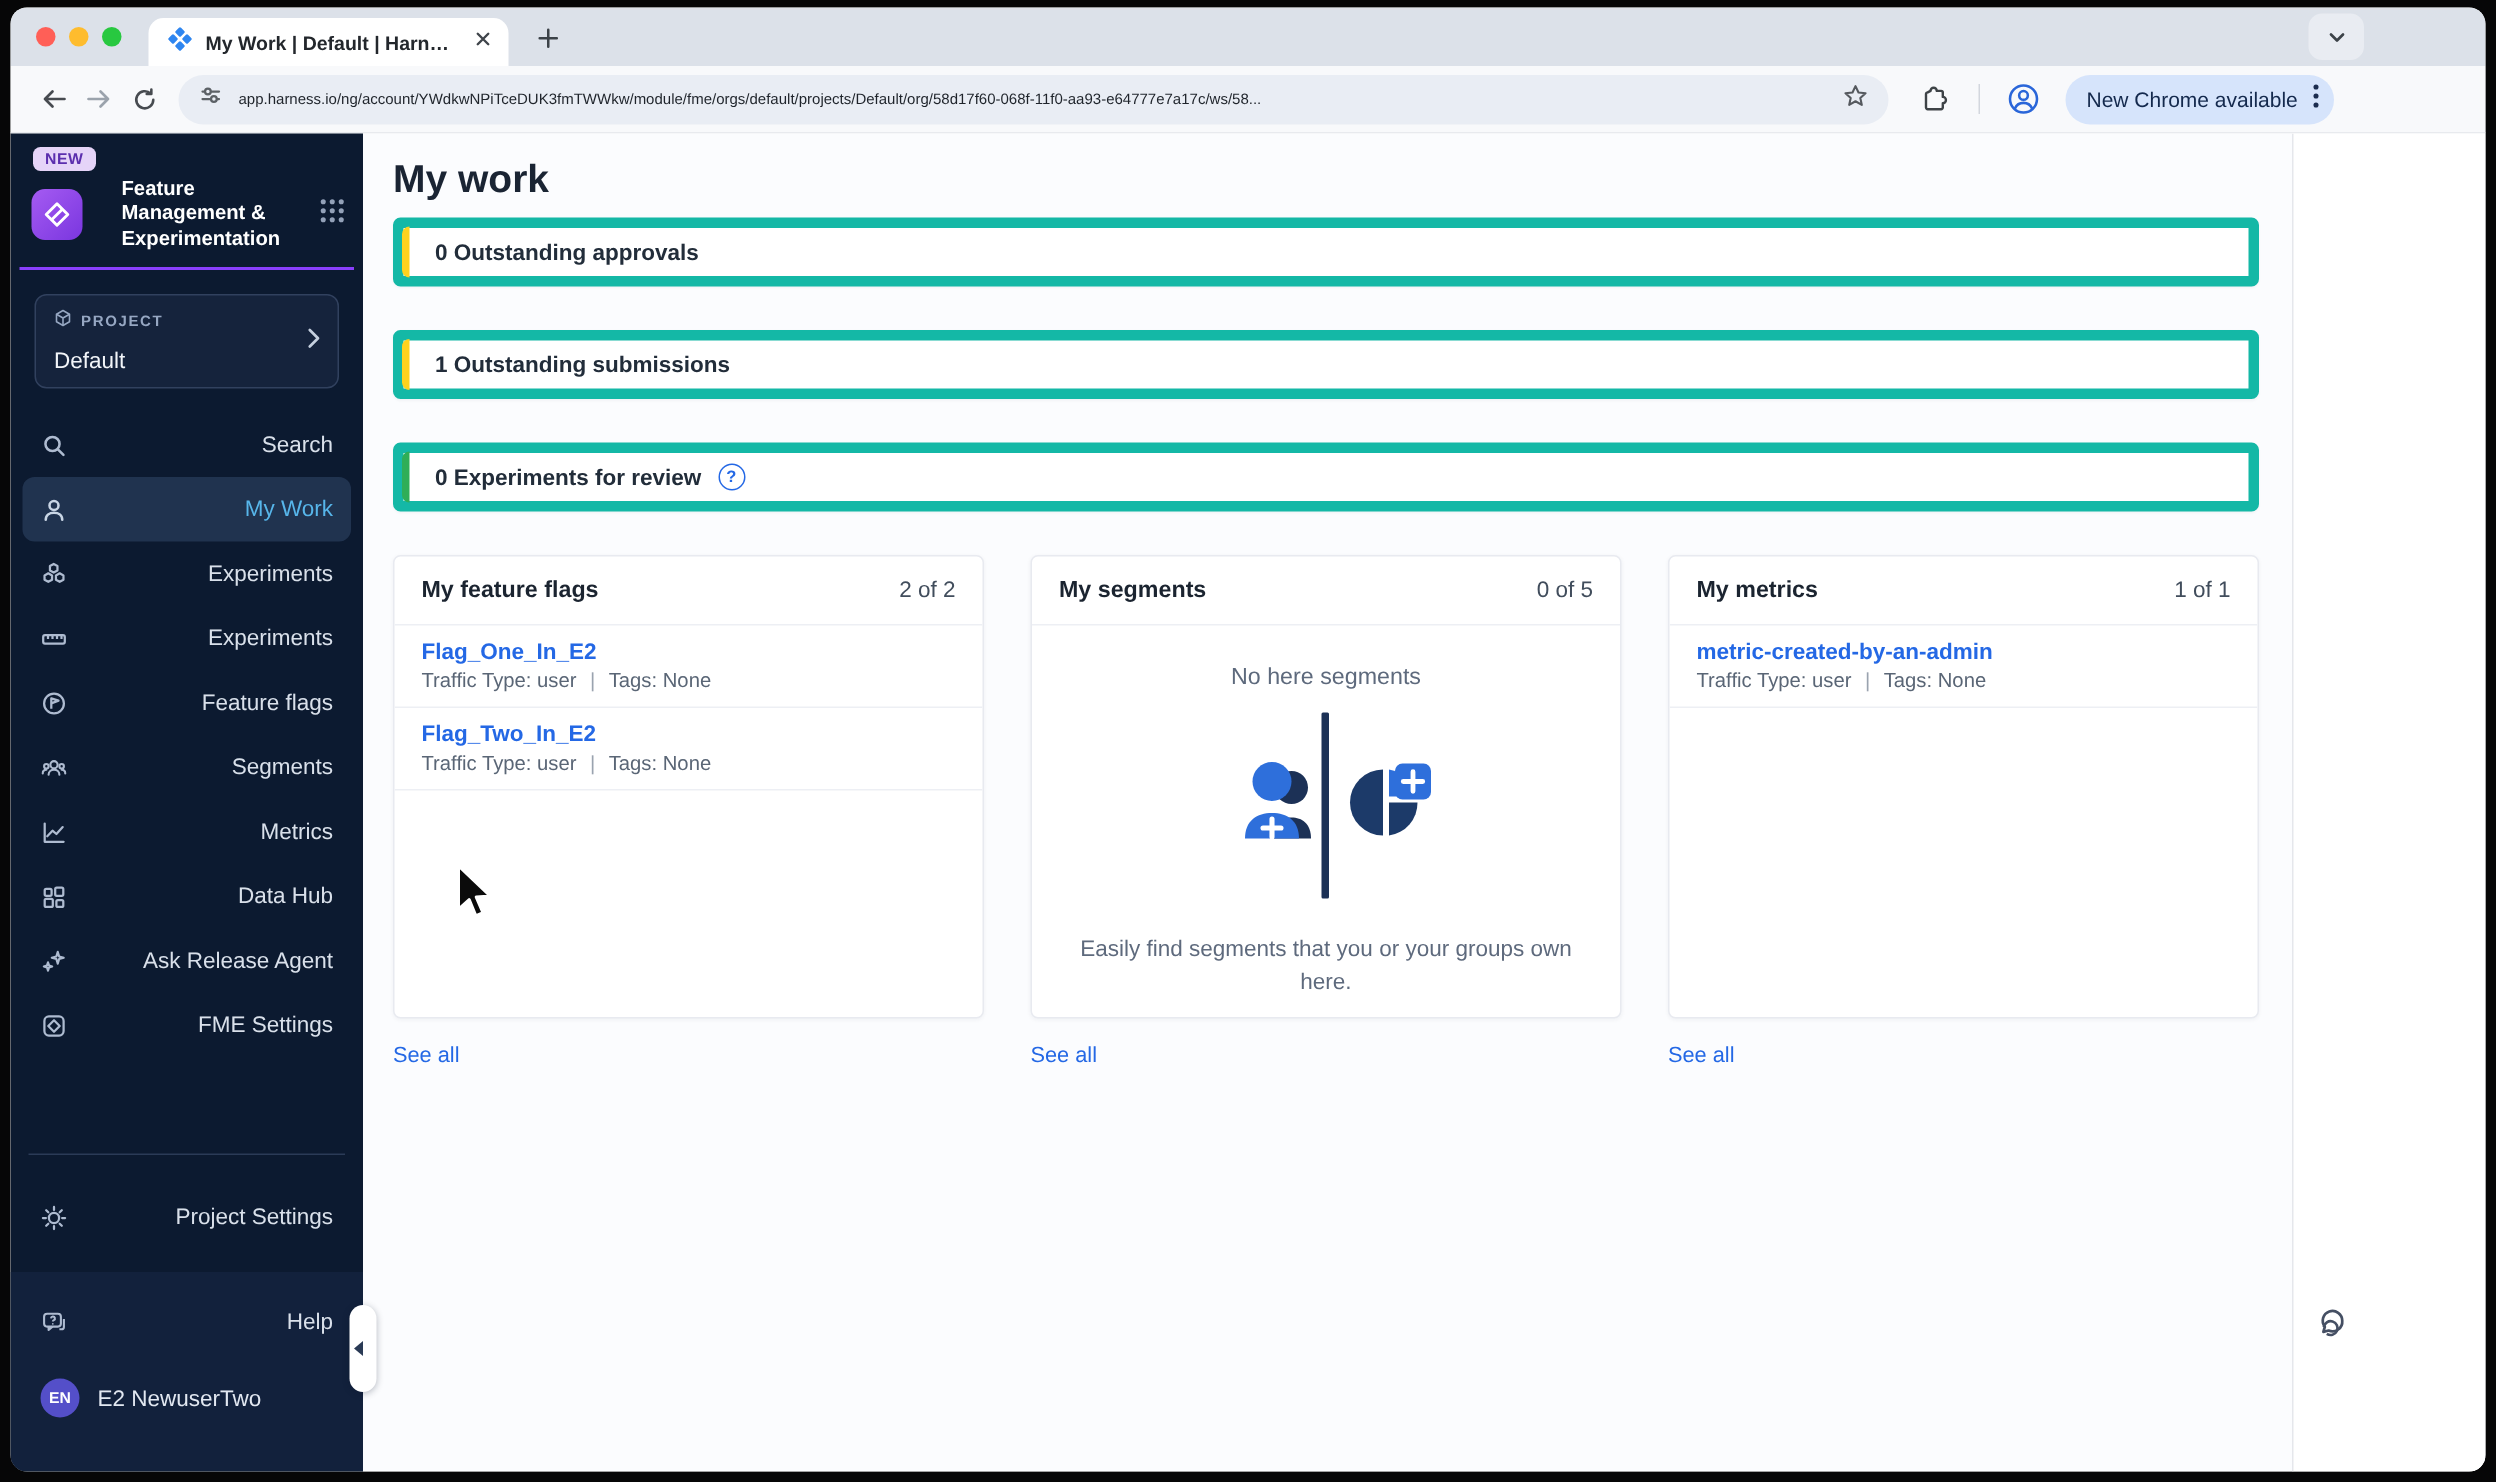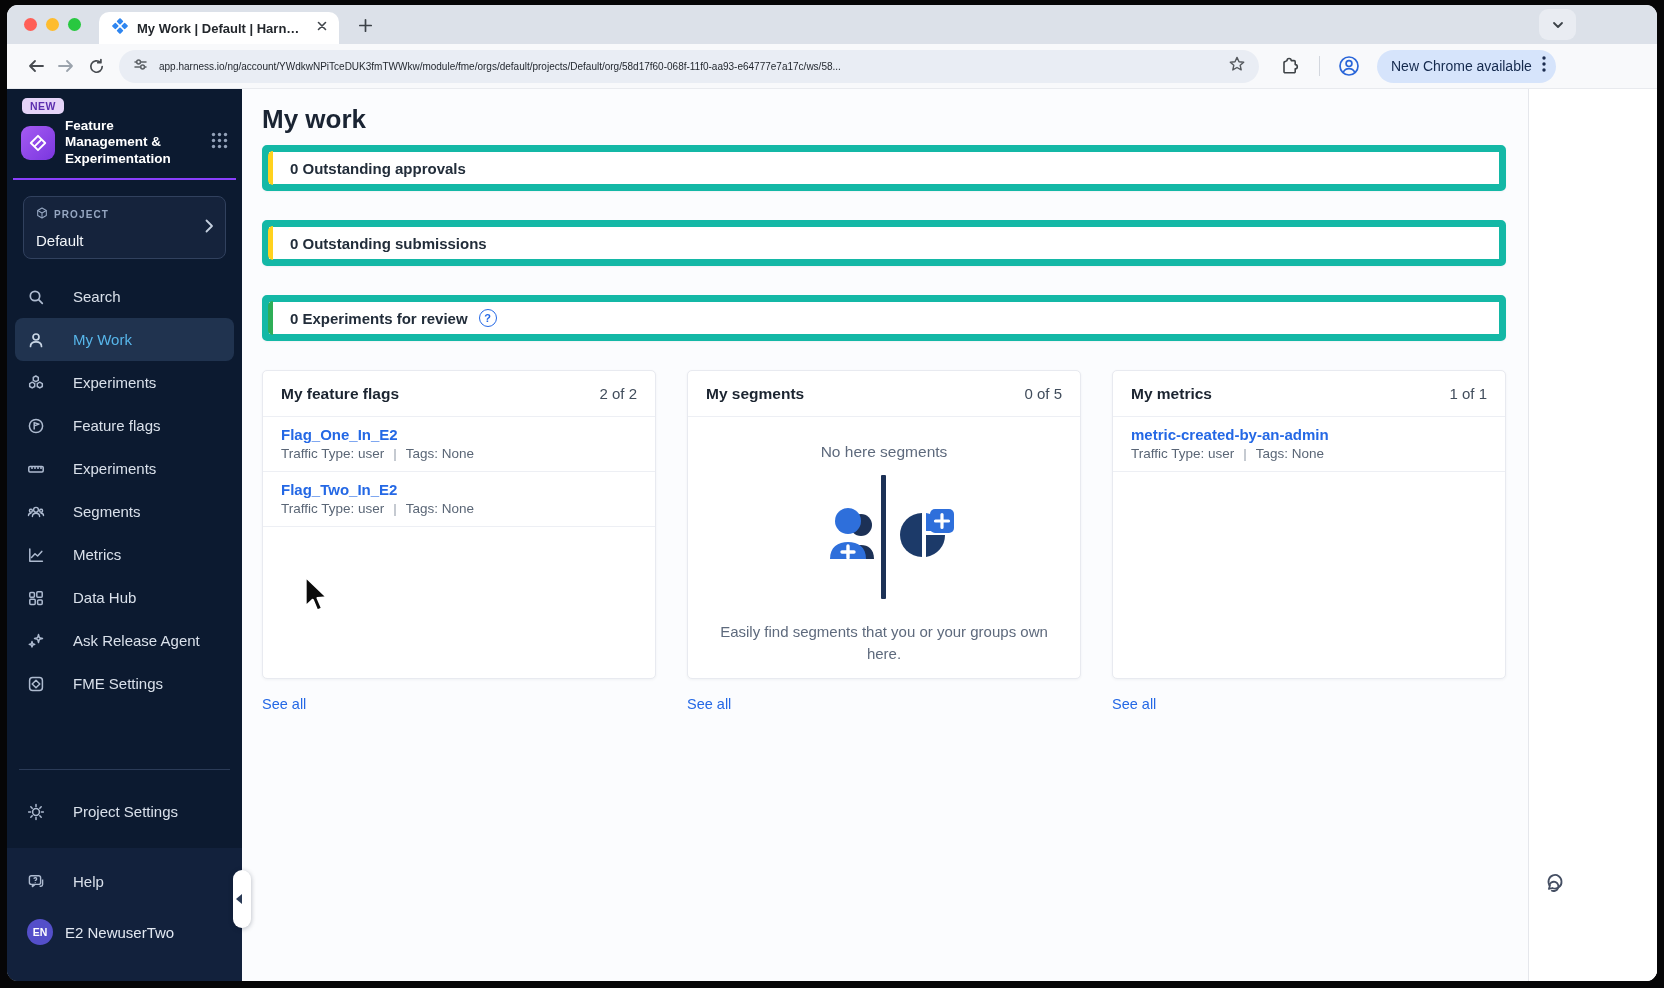--- a/index.html
+++ b/index.html
@@ -26,33 +26,33 @@
   .update-pill { margin-left:13px; height:33px; background:#D6E4FB; border-radius:17px; display:flex; align-items:center; gap:10px; padding:0 10px 0 14px; }
   .update-label { font-size:14px; font-weight:500; color:#14294D; white-space:nowrap; }
 
   
   .app { display:flex; height:892px; }
 
   
   .sidebar { position:relative; width:235px; flex:none; background:#0C1A30; color:#D9E0EA; }
   .sb-header { padding:7px 14px 11px; }
   .new-badge { display:inline-block; background:#E5D4F8; color:#5B2EAE; font-size:10.5px; font-weight:700; letter-spacing:.4px; padding:2px 8px; border-radius:5px; margin:0 0 4px 1px; }
-  .head-row { display:flex; align-items:center; gap:10px; }
+  .head-row { display:flex; align-items:center; gap:26px; }
   .logo { width:34px; height:34px; border-radius:9px; background:linear-gradient(135deg,#A55BF2,#7A36DF); display:grid; place-items:center; flex:none; }
   .product-title { font-size:13.5px; font-weight:700; line-height:1.22; color:#FFFFFF; width:120px; }
   .grid-icon { margin-left:auto; }
   .purple-line { height:2px; background:#8A3FFC; margin:0 6px; }
   .project-card { margin:16px 16px 0; background:#15233C; border:1px solid #31415E; border-radius:8px; padding:8px 12px 9px; position:relative; }
   .project-label-row { display:flex; align-items:center; gap:6px; }
   .project-label { font-size:10px; font-weight:700; letter-spacing:1.1px; color:#96A7C2; }
   .project-name { font-size:15px; color:#F2F5F9; margin-top:9px; }
   .project-chevron { position:absolute; right:11px; top:50%; transform:translateY(-50%); }
 
   .nav { margin-top:16px; padding:0 8px; }
-  .nav-item { display:flex; align-items:center; gap:28px; height:43px; padding:0 12px; border-radius:8px; font-size:15px; color:#D9E0EA; }
+  .nav-item { display:flex; align-items:center; gap:13px; height:43px; padding:0 12px; border-radius:8px; font-size:15px; color:#D9E0EA;justify-content:space-between; }
   .nav-item .ic { width:18px; height:18px; flex:none; display:grid; place-items:center; }
   .nav-item svg { stroke:#AEBBD0; }
   .nav-item.selected { background:#20334F; color:#57B6EA; }
   .nav-item.selected svg { stroke:#C9D6E5; }
   .sb-divider { height:1px; background:#2B3B57; margin:64px 12px 0; }
   .settings-wrap { padding:0 8px; margin-top:20px; }
   .sb-bottom { position:absolute; left:0; right:0; bottom:0; height:133px; background:#12213C; padding:12px 8px 0; }
   .user-row { display:flex; align-items:center; gap:12px; padding:0 12px; margin-top:9px; height:40px; }
   .avatar { width:26px; height:26px; border-radius:50%; background:#544FC9; color:#fff; font-size:10.5px; font-weight:700; display:grid; place-items:center; flex:none; }
   .user-name { font-size:15px; color:#E2E8F1; }
@@ -275,34 +275,34 @@
                 <path d="M8.8 2 L11.3 3.4 V6.3 L8.8 7.7 L6.3 6.3 V3.4 Z"></path>
                 <path d="M12.8 8.2 L15.3 9.6 V12.5 L12.8 13.9 L10.3 12.5 V9.6 Z"></path>
                 <path d="M5.2 8.2 L7.7 9.6 V12.5 L5.2 13.9 L2.7 12.5 V9.6 Z"></path>
               </svg>
             </span>
           <span>Experiments</span>
         </div>
         <div class="nav-item">
           <span class="ic">
               <svg width="18" height="18" viewBox="0 0 18 18" fill="none" stroke-width="1.5" stroke-linejoin="round">
+                <rect x="1.8" y="6.4" width="14.4" height="5.6" rx="1.2"></rect>
+                <path d="M5 6.4 V9 M8 6.4 V9 M11 6.4 V9 M14 6.4 V9"></path>
+              </svg>
+            </span>
+          <span>Experiments</span>
+        </div>
+        <div class="nav-item">
+          <span class="ic">
+              <svg width="18" height="18" viewBox="0 0 18 18" fill="none" stroke-width="1.5" stroke-linejoin="round">
                 <circle cx="9" cy="9" r="6.6"></circle>
                 <path d="M7.2 12.5 V5.6 L12 7.1 L7.2 8.9"></path>
               </svg>
             </span>
           <span>Feature flags</span>
-        </div>
-        <div class="nav-item">
-          <span class="ic">
-              <svg width="18" height="18" viewBox="0 0 18 18" fill="none" stroke-width="1.5" stroke-linejoin="round">
-                <rect x="1.8" y="6.4" width="14.4" height="5.6" rx="1.2"></rect>
-                <path d="M5 6.4 V9 M8 6.4 V9 M11 6.4 V9 M14 6.4 V9"></path>
-              </svg>
-            </span>
-          <span>Experiments</span>
         </div>
         <div class="nav-item">
           <span class="ic">
               <svg width="18" height="18" viewBox="0 0 18 18" fill="none" stroke-width="1.4" stroke-linecap="round">
                 <circle cx="9" cy="6.8" r="2.4"></circle>
                 <path d="M5.4 13.5 c0-2.2 1.7-3.3 3.6-3.3 s3.6 1.1 3.6 3.3"></path>
                 <circle cx="3.9" cy="7.8" r="1.5"></circle>
                 <path d="M1.5 12.6 c0-1.6 1.1-2.4 2.4-2.4"></path>
                 <circle cx="14.1" cy="7.8" r="1.5"></circle>
                 <path d="M16.5 12.6 c0-1.6-1.1-2.4-2.4-2.4"></path>
@@ -392,21 +392,21 @@
       <div class="content">
         <div class="page-title">My work</div>
 
         <div class="banner">
           <span class="accent yellow"></span>
           <span class="banner-text">0 Outstanding approvals</span>
         </div>
 
         <div class="banner">
           <span class="accent yellow"></span>
-          <span class="banner-text">0 Outstanding submissions</span>
+          <span class="banner-text">1 Outstanding submissions</span>
         </div>
 
         <div class="banner">
           <span class="accent green"></span>
           <span class="banner-text">0 Experiments for review</span>
           <span class="help-bubble">?</span>
         </div>
 
         <div class="cards">
 

